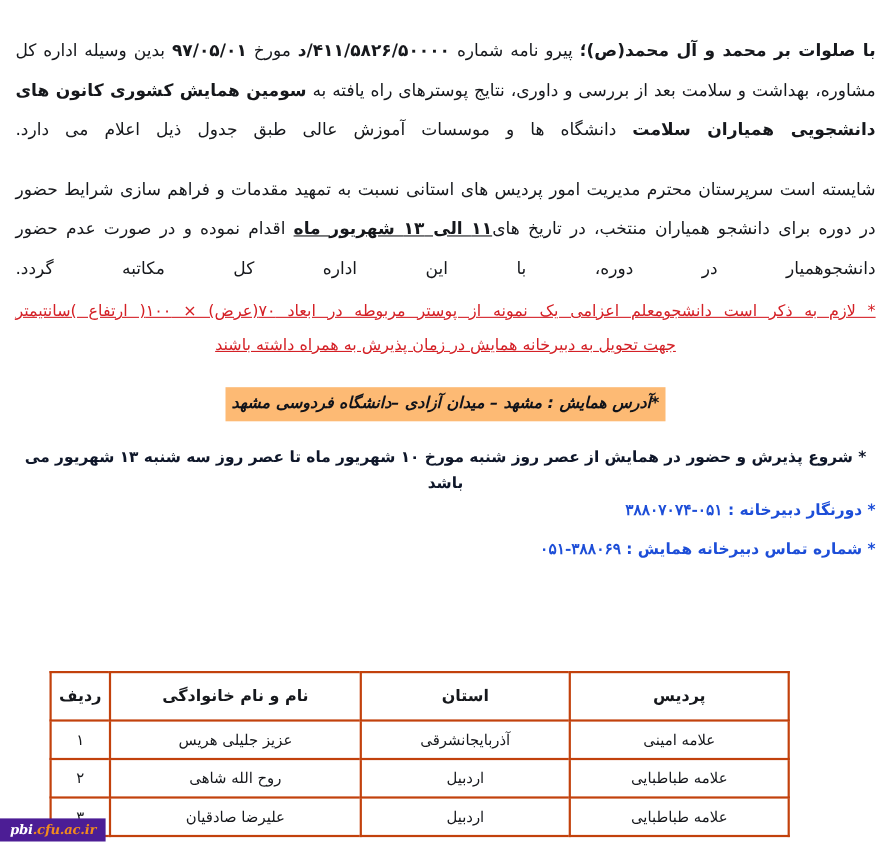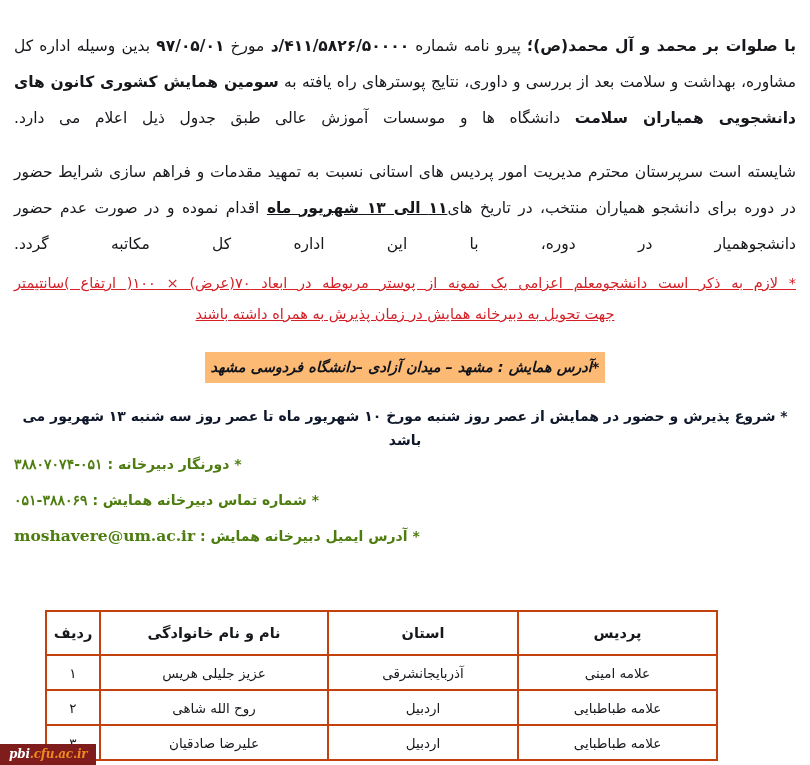--- a/index.html
+++ b/index.html
@@ -100,25 +100,25 @@
     line-height: 24px;
     color: #0f172a;
   }
 
   
   .contact {
     position: absolute;
     right: 14px;
     left: 14px;
     direction: rtl;
-    text-align: left;
+    text-align: right;
     font-weight: bold;
     font-size: 14px;
     line-height: 24px;
-    color: #4d7c0f;
+    color: #1d4ed8;
   }
   .contact-fax   { top: 452px; }
   .contact-phone { top: 488px; }
   .contact-mail  { top: 524px; }
   .contact .val {
     font-family: "DejaVu Serif", "Liberation Serif", serif;
     font-weight: bold;
   }
   .contact .mail-val {
     font-family: "DejaVu Serif", "Liberation Serif", serif;
@@ -162,21 +162,21 @@
   .col-radif   { width: 52px; }
   .col-name    { width: 226px; }
   .col-ostan   { width: 188px; }
   .col-pardis  { width: 197px; }
 
   
   .watermark {
     position: absolute;
     left: 0;
     bottom: 0;
-    background: #7f1d1d;
+    background: #4c1d95;
     padding: 3px 9px 4px 9px;
     direction: ltr;
     font-family: "DejaVu Serif", "Liberation Serif", serif;
     font-size: 12px;
     font-weight: bold;
     font-style: italic;
     line-height: 14px;
     letter-spacing: -0.2px;
   }
   .watermark .wm-a { color: #ffffff; }
@@ -209,24 +209,20 @@
   <div class="contact contact-fax">
     <span>* دورنگار دبیرخانه :</span>
     <span class="val">۰۵۱-۳۸۸۰۷۰۷۴</span>
   </div>
 
   <div class="contact contact-phone">
     <span>* شماره تماس دبیرخانه همایش :</span>
     <span class="val">۳۸۸۰۶۹-۰۵۱</span>
   </div>
 
-  <div class="contact contact-mail">
-    <span>* آدرس ایمیل دبیرخانه همایش :</span>
-    <span class="mail-val">moshavere@um.ac.ir</span>
-  </div>
 
   <div class="tbl-wrap">
     <table class="roster">
       <thead>
         <tr>
           <th class="col-pardis">پردیس</th>
           <th class="col-ostan">استان</th>
           <th class="col-name">نام و نام خانوادگی</th>
           <th class="col-radif">ردیف</th>
         </tr>

